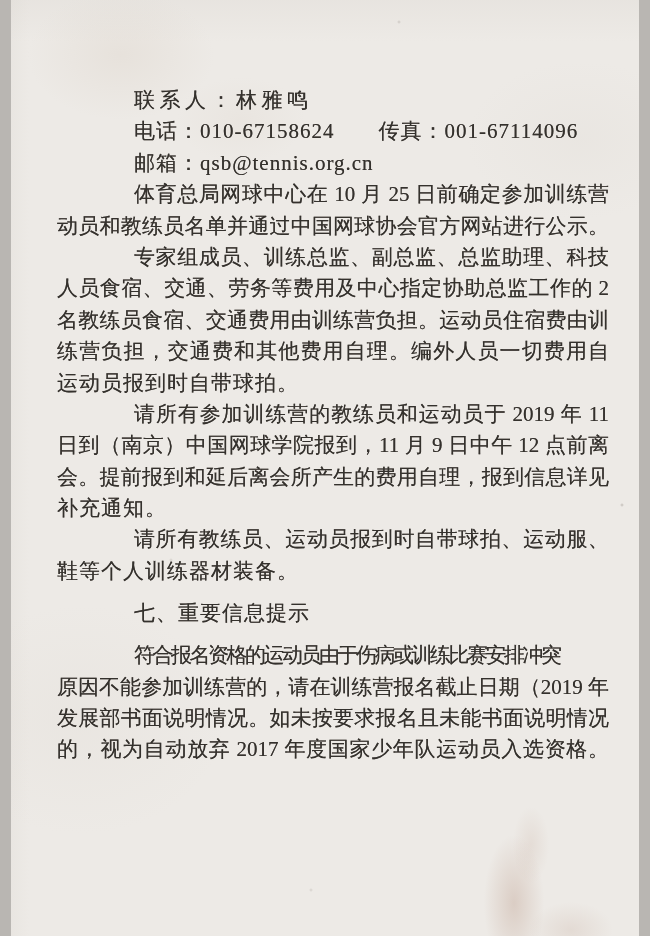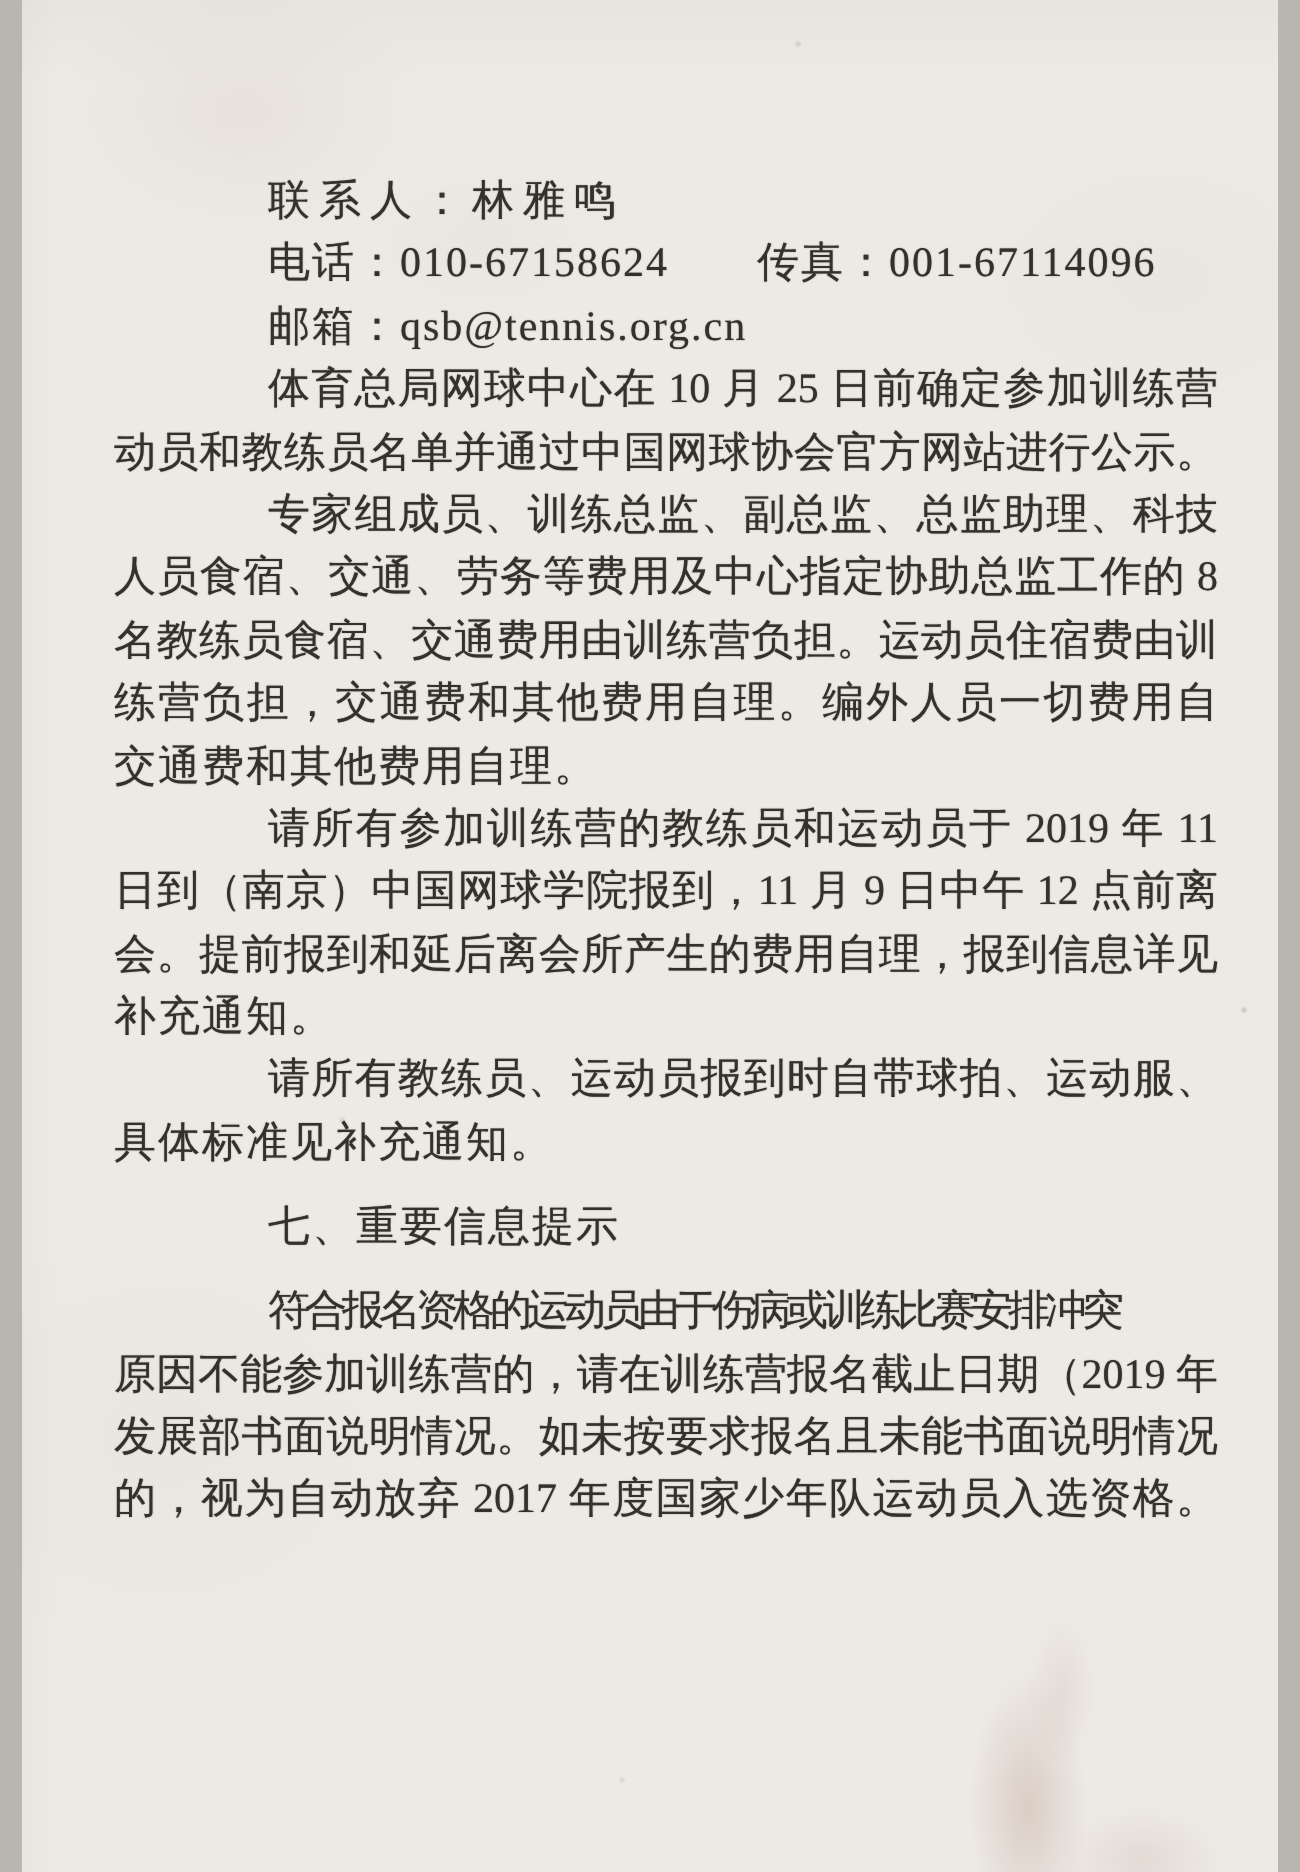--- a/index.html
+++ b/index.html
@@ -57,29 +57,29 @@
 <body>
 
 <div class="page">
   <div class="doc-text">
     <div class="ln ind sp">联系人：林雅鸣</div>
     <div class="ln ind">电话：010-67158624　　传真：001-67114096</div>
     <div class="ln ind">邮箱：qsb@tennis.org.cn</div>
     <div class="ln ind full">体育总局网球中心在 10 月 25 日前确定参加训练营的运</div>
     <div class="ln full">动员和教练员名单并通过中国网球协会官方网站进行公示。</div>
     <div class="ln ind full">专家组成员、训练总监、副总监、总监助理、科技助力</div>
-    <div class="ln full">人员食宿、交通、劳务等费用及中心指定协助总监工作的 8</div>
+    <div class="ln full">人员食宿、交通、劳务等费用及中心指定协助总监工作的 2</div>
     <div class="ln full">名教练员食宿、交通费用由训练营负担。运动员住宿费由训</div>
     <div class="ln full">练营负担，交通费和其他费用自理。编外人员一切费用自理，</div>
-    <div class="ln">交通费和其他费用自理。</div>
+    <div class="ln">运动员报到时自带球拍。</div>
     <div class="ln ind full">请所有参加训练营的教练员和运动员于 2019 年 11 月 3</div>
     <div class="ln full">日到（南京）中国网球学院报到，11 月 9 日中午 12 点前离</div>
     <div class="ln full">会。提前报到和延后离会所产生的费用自理，报到信息详见</div>
     <div class="ln">补充通知。</div>
     <div class="ln ind full">请所有教练员、运动员报到时自带球拍、运动服、运动</div>
-    <div class="ln">具体标准见补充通知。</div>
+    <div class="ln">鞋等个人训练器材装备。</div>
     <div class="ln ind mt">七、重要信息提示</div>
     <div class="ln ind mt tight">符合报名资格的运动员由于伤病或训练比赛安排冲突</div>
     <div class="ln full">原因不能参加训练营的，请在训练营报名截止日期（2019 年</div>
     <div class="ln full">发展部书面说明情况。如未按要求报名且未能书面说明情况</div>
     <div class="ln full">的，视为自动放弃 2017 年度国家少年队运动员入选资格。</div>
   </div>
 </div>
 
 </body></html>

